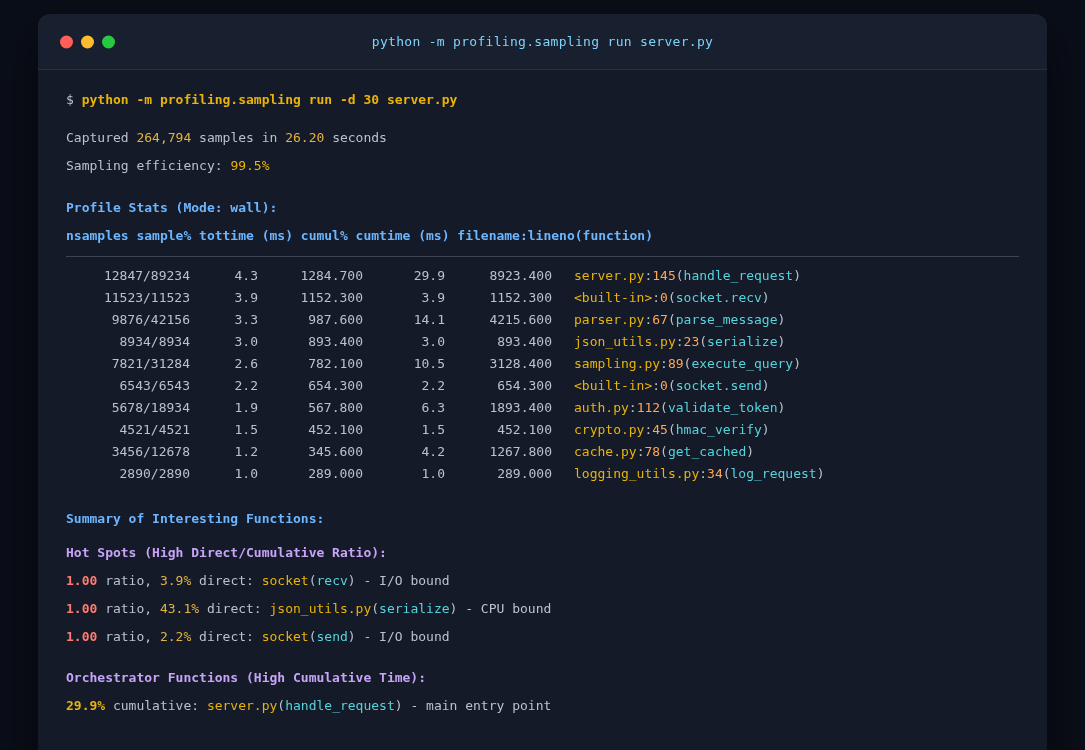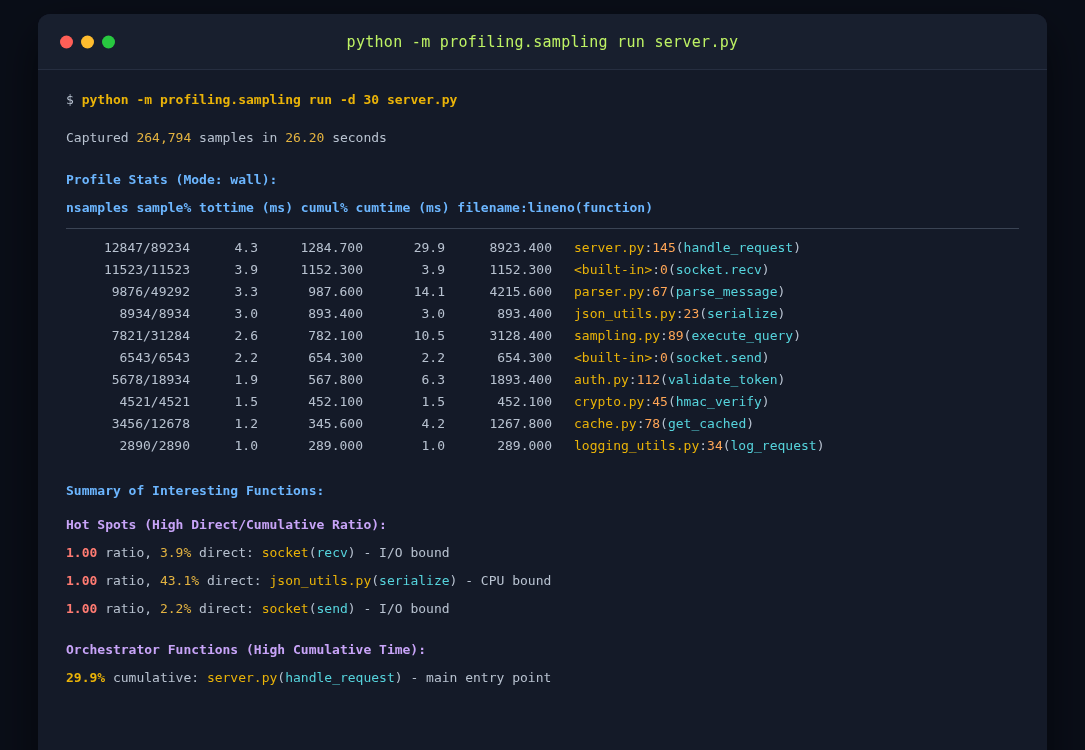--- a/index.html
+++ b/index.html
@@ -13,21 +13,21 @@
   }
   .titlebar {
     height:56px; position:relative; display:flex; align-items:center; justify-content:center;
     background:#181f2e; border-bottom:1px solid #262e40; border-radius:12px 12px 0 0;
   }
   .dots { position:absolute; left:22px; top:50%; transform:translateY(-50%); display:flex; gap:8px; }
   .dot { width:13px; height:13px; border-radius:50%; display:inline-block; cursor:pointer; }
   .dot.red { background:#ff5f57; }
   .dot.yellow { background:#febc2e; }
   .dot.green { background:#28c840; }
-  .title { font-size:15px; color:#bef264; letter-spacing:.3px; }
+  .title { font-size:13px; color:#7dd3fc; letter-spacing:.3px; }
 
   .content { padding:16px 28px 24px 28px; font-size:13px; color:#b8c2d0; }
   .ln { line-height:28px; }
   .mt10 { margin-top:10px; }
   .mt14 { margin-top:14px; }
   .mt6  { margin-top:6px; }
   .mt20 { margin-top:20px; }
   .mt13 { margin-top:13px; }
 
   .bold { font-weight:bold; }
@@ -65,20 +65,21 @@
     <div class="title">python -m profiling.sampling run server.py</div>
   </div>
 
   <div class="content">
 
     <div class="ln"><span class="t">$</span> <span class="g bold">python -m profiling.sampling run -d 30 server.py</span></div>
 
     <div class="ln mt10"><span class="t">Captured </span><span class="y">264,794</span><span class="t"> samples in </span><span class="y">26.20</span><span class="t"> seconds</span></div>
 
 
+    <div class="ln"><span class="t">Sampling efficiency: </span><span class="g">99.5%</span></div>
 
     <div class="ln mt14 b bold">Profile Stats (Mode: wall):</div>
     <div class="ln b bold">nsamples sample% tottime (ms) cumul% cumtime (ms) filename:lineno(function)</div>
 
     <div class="rule"></div>
 
     <div class="table">
       <div class="row">
           <span class="col ns">12847/89234</span>
           <span class="col pct">4.3</span>
@@ -89,21 +90,21 @@
         </div>
       <div class="row">
           <span class="col ns">11523/11523</span>
           <span class="col pct">3.9</span>
           <span class="col tot">1152.300</span>
           <span class="col cpct">3.9</span>
           <span class="col ctime">1152.300</span>
           <span class="fn"><span class="g">&lt;built-in&gt;</span><span class="t">:</span><span class="o">0</span><span class="t">(</span><span class="c">socket.recv</span><span class="t">)</span></span>
         </div>
       <div class="row">
-          <span class="col ns">9876/49292</span>
+          <span class="col ns">9876/42156</span>
           <span class="col pct">3.3</span>
           <span class="col tot">987.600</span>
           <span class="col cpct">14.1</span>
           <span class="col ctime">4215.600</span>
           <span class="fn"><span class="g">parser.py</span><span class="t">:</span><span class="o">67</span><span class="t">(</span><span class="c">parse_message</span><span class="t">)</span></span>
         </div>
       <div class="row">
           <span class="col ns">8934/8934</span>
           <span class="col pct">3.0</span>
           <span class="col tot">893.400</span>

